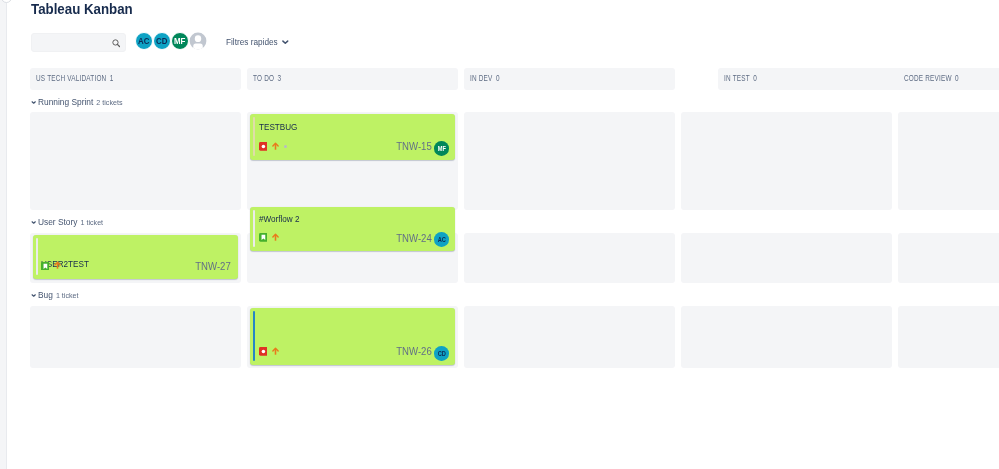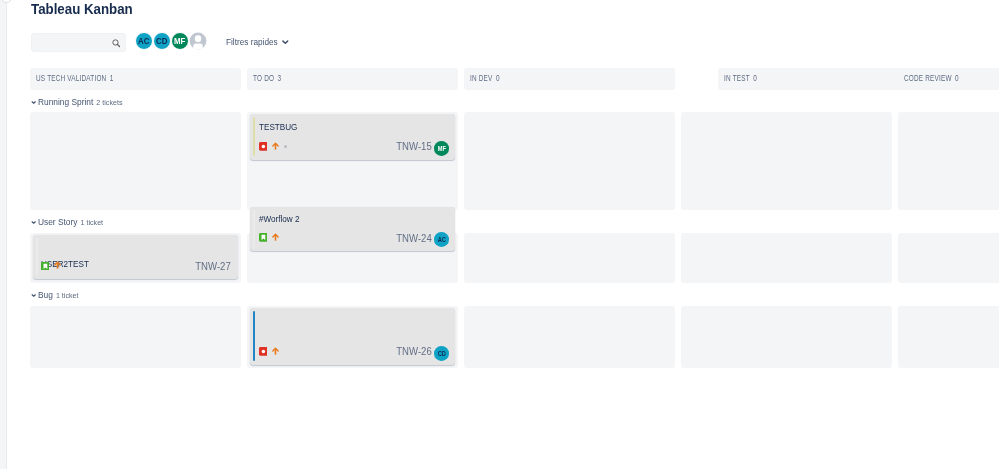--- a/index.html
+++ b/index.html
@@ -52,21 +52,21 @@
   .swim-header{position:absolute;left:30.8px;height:14px;}
   .swim-chevron{position:absolute;left:0;top:5.9px;width:5.4px;height:3.0px;}
   .swim-name{position:absolute;left:7.2px;top:2px;font-size:8.8px;color:#44546f;white-space:nowrap;
       line-height:11px;}
   .swim-name .nt{transform:scaleX(0.95);}
   .swim-count{font-size:7.5px;color:#5e6c84;margin-left:3.2px;}
 
   .lane-cell{position:absolute;background:#f4f5f7;border-radius:3px;}
 
   
-  .card{position:absolute;background:#e5e5e5;border-radius:3px;
+  .card{position:absolute;background:#bef264;border-radius:3px;
       box-shadow:0 1px 1px rgba(9,30,66,0.2),0 0 1px rgba(9,30,66,0.12);
       box-sizing:border-box;}
   .card-bar{position:absolute;left:3.3px;top:3.2px;width:2.6px;bottom:3.8px;border-radius:1px;}
   .card-title{position:absolute;left:9.2px;font-size:9.5px;color:#172b4d;line-height:12.6px;}
   .card-title .nt{transform:scaleX(0.855);}
   .card-meta{position:absolute;left:9.2px;height:14px;}
   .type-icon{position:absolute;left:0;top:0;width:8.8px;height:8.8px;}
   .prio-icon{position:absolute;width:7px;height:9px;}
   .dot-icon{position:absolute;width:3px;height:3px;border-radius:50%;background:#b7bcc2;}
   .card-key{position:absolute;font-size:11px;color:#626f86;white-space:nowrap;line-height:9.5px;}

